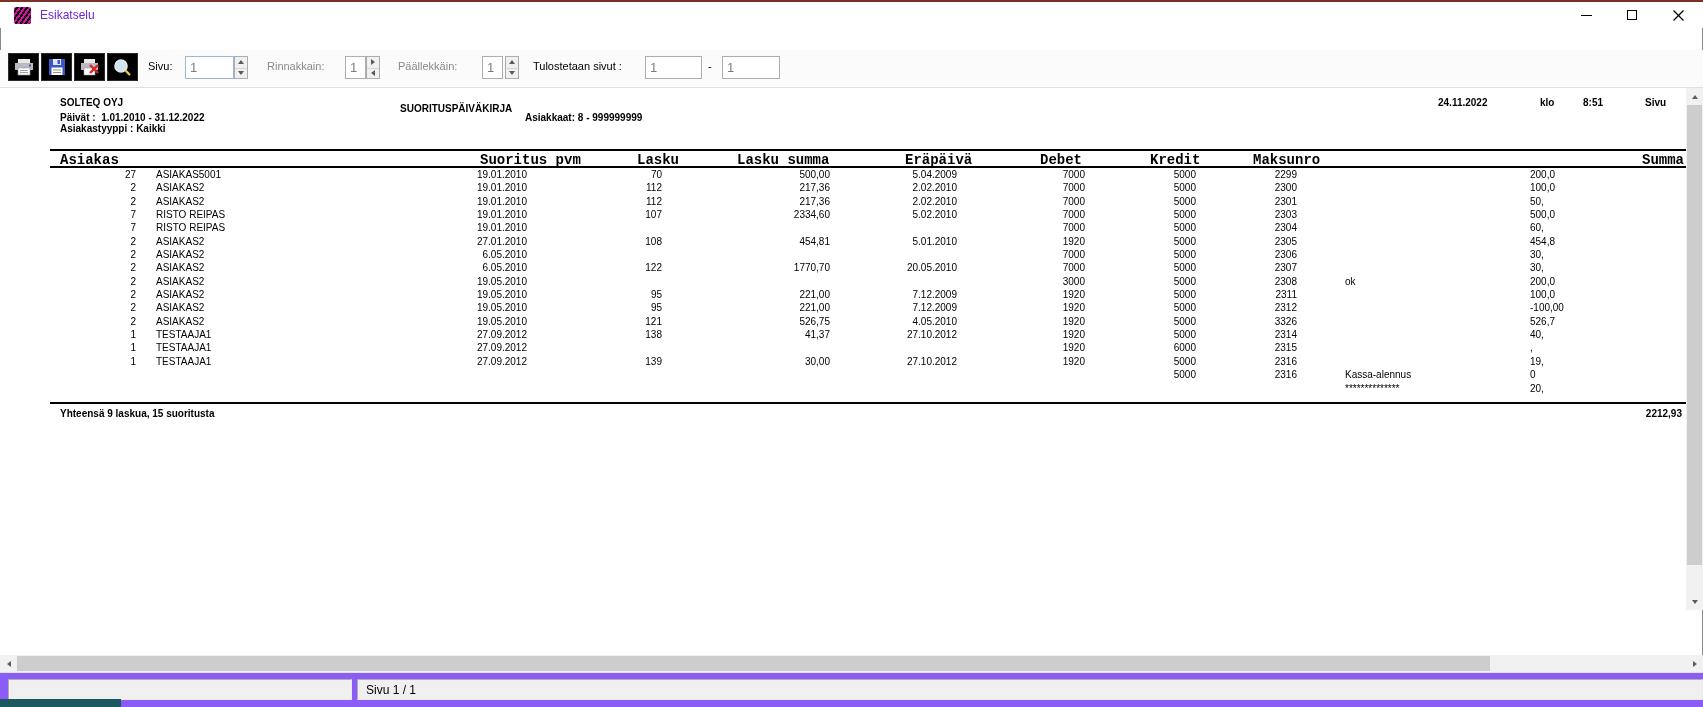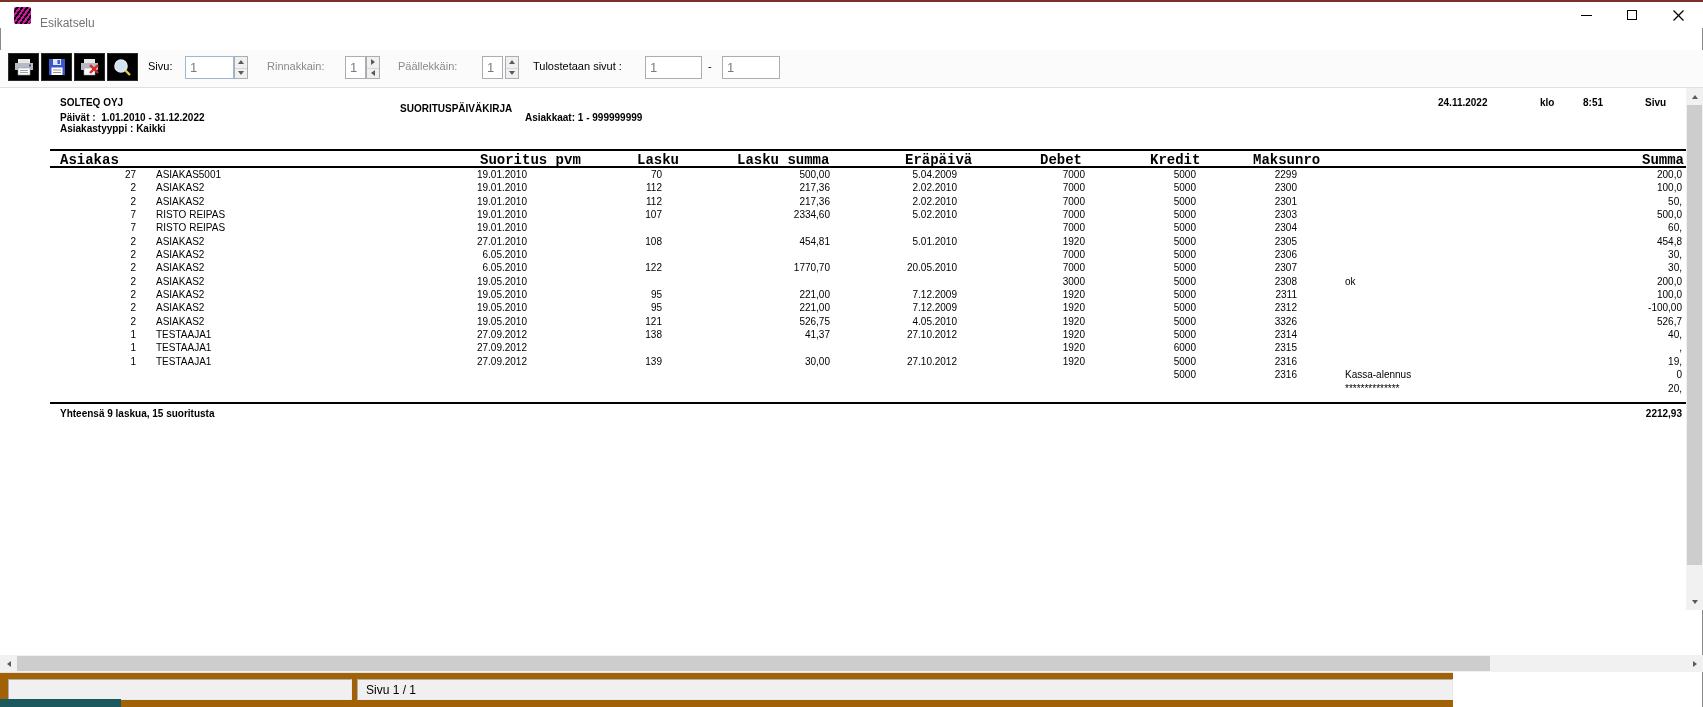--- a/index.html
+++ b/index.html
@@ -6,21 +6,21 @@
   html,body { width:1703px; height:707px; overflow:hidden;
     font-family:"Liberation Sans", sans-serif; background:#f0f0f0; }
   .window { position:relative; width:1703px; height:707px; background:#fff;
     box-shadow: inset 1px 0 #8a8a8a, inset -1px 0 #8a8a8a; }
   .accent-top { position:absolute; left:0; top:0; width:1703px; height:2px; background:#7a332a; }
 
   
   .titlebar { position:absolute; left:0; top:2px; width:1703px; height:26px; background:#fff; }
   .app-icon { position:absolute; left:14px; top:5px; width:17px; height:17px; background:#000;
     background-image:repeating-linear-gradient(125deg,#d016a0 0 2px,#12060f 2px 4px); border-radius:2px; }
-  .title-text { position:absolute; left:40px; top:14px; font-size:12px; color:#737373; }
+  .title-text { position:absolute; left:40px; top:6px; font-size:12px; color:#6d28d9; }
   .winbtn { position:absolute; top:0; width:46px; height:26px; display:flex; align-items:center; justify-content:center; }
   .winbtn.min { right:94px; } .winbtn.max { right:48px; } .winbtn.close { right:2px; }
   .glyph-min { width:11px; height:1px; background:#000; }
   .glyph-max { width:10px; height:10px; border:1px solid #000; }
 
   
   .menubar { position:absolute; left:0; top:28px; width:1703px; height:22px; background:#fff; }
   .menu-item { position:absolute; top:3px; font-size:12px; color:#000; padding:2px 6px; }
   .menu-item.disabled { color:#9b9b9b; }
 
@@ -54,34 +54,34 @@
   .c-no    { left:60px;   width:76px;  text-align:right; }
   .c-name  { left:156px;  width:260px; }
   .c-pvm   { left:380px;  width:147px; text-align:right; }
   .c-lasku { left:540px;  width:122px; text-align:right; }
   .c-lsum  { left:690px;  width:140px; text-align:right; }
   .c-erap  { left:840px;  width:117px; text-align:right; }
   .c-debet { left:985px;  width:100px; text-align:right; }
   .c-kredit{ left:1096px; width:100px; text-align:right; }
   .c-maksu { left:1197px; width:100px; text-align:right; }
   .c-note  { left:1345px; width:170px; }
-  .c-summa { left:1530px; width:152px; text-align:right; }
+  .c-summa { left:1530px; width:152px; text-align:left; }
 
   
   .vscroll { position:absolute; right:0; top:88px; width:17px; height:522px; background:#f1f1f1; }
   .vscroll .btn { position:absolute; left:0; width:17px; height:17px; display:flex; align-items:center; justify-content:center; background:#f1f1f1; }
   .vscroll .btn.up { top:0; } .vscroll .btn.down { bottom:0; }
   .vthumb { position:absolute; left:1px; top:17px; width:15px; height:460px; background:#cdcdcd; }
   .hscroll { position:absolute; left:0; top:655px; width:1703px; height:17px; background:#f1f1f1; }
   .hscroll .btn { position:absolute; top:0; width:17px; height:17px; display:flex; align-items:center; justify-content:center; background:#f1f1f1; }
   .hscroll .btn.left { left:0; } .hscroll .btn.right { right:0; }
   .hthumb { position:absolute; left:17px; top:1px; width:1473px; height:15px; background:#cdcdcd; }
 
   
-  .statusbar { position:absolute; left:0; top:672px; width:1453px; height:35px; background:#a16207;
+  .statusbar { position:absolute; left:0; top:672px; width:1703px; height:35px; background:#8b5cf6;
     border-top:1px solid #e3e3e3; }
   .status-panel { position:absolute; top:6px; height:21px; background:#f0f0f0;
     border:1px solid; border-color:#aeaeae #e9e9e9 #e9e9e9 #aeaeae; }
   .status-panel.p1 { left:8px; width:344px; }
   .status-panel.p2 { left:357px; right:0; font-size:12px; color:#000; padding:3px 0 0 8px; }
   .desktop-sliver { position:absolute; left:0; top:699px; width:121px; height:8px; background:#1c595f; }
 
   svg { display:block; }
 </style>
 </head>
@@ -186,21 +186,21 @@
 
   <div class="preview">
     <span class="rpt b" style="left:60px;top:9px">SOLTEQ OYJ</span>
     <span class="rpt b" style="left:400px;top:15px">SUORITUSPÄIVÄKIRJA</span>
     <span class="rpt b" style="left:1438px;top:9px">24.11.2022</span>
     <span class="rpt b" style="left:1540px;top:9px">klo</span>
     <span class="rpt b" style="left:1583px;top:9px">8:51</span>
     <span class="rpt b" style="left:1645px;top:9px">Sivu</span>
 
     <span class="rpt b" style="left:60px;top:24px">Päivät :  1.01.2010 - 31.12.2022</span>
-    <span class="rpt b" style="left:525px;top:24px">Asiakkaat: 1 - 999999999</span>
+    <span class="rpt b" style="left:525px;top:24px">Asiakkaat: 8 - 999999999</span>
     <span class="rpt b" style="left:60px;top:35px">Asiakastyyppi : Kaikki</span>
 
     <div class="rule" style="top:61px"></div>
     <span class="hdr" style="left:60px;top:64px">Asiakas</span>
     <span class="hdr" style="left:480px;top:64px">Suoritus pvm</span>
     <span class="hdr" style="left:637px;top:64px">Lasku</span>
     <span class="hdr" style="left:737px;top:64px">Lasku summa</span>
     <span class="hdr" style="left:905px;top:64px">Eräpäivä</span>
     <span class="hdr" style="left:1040px;top:64px">Debet</span>
     <span class="hdr" style="left:1150px;top:64px">Kredit</span>

